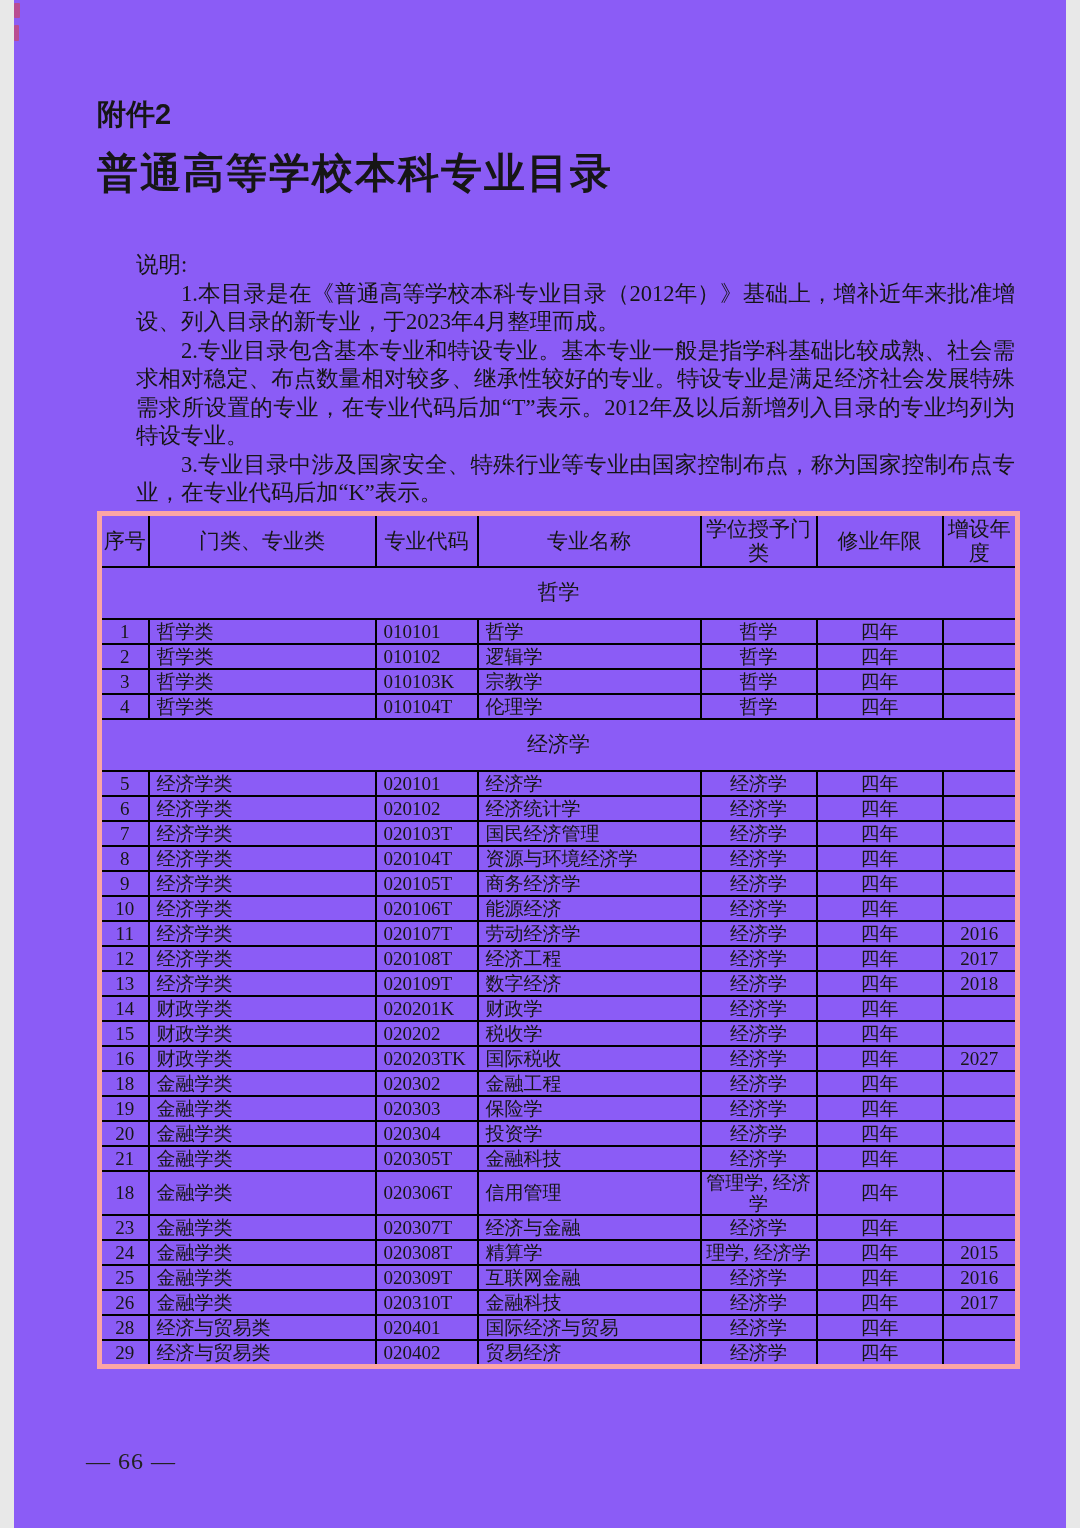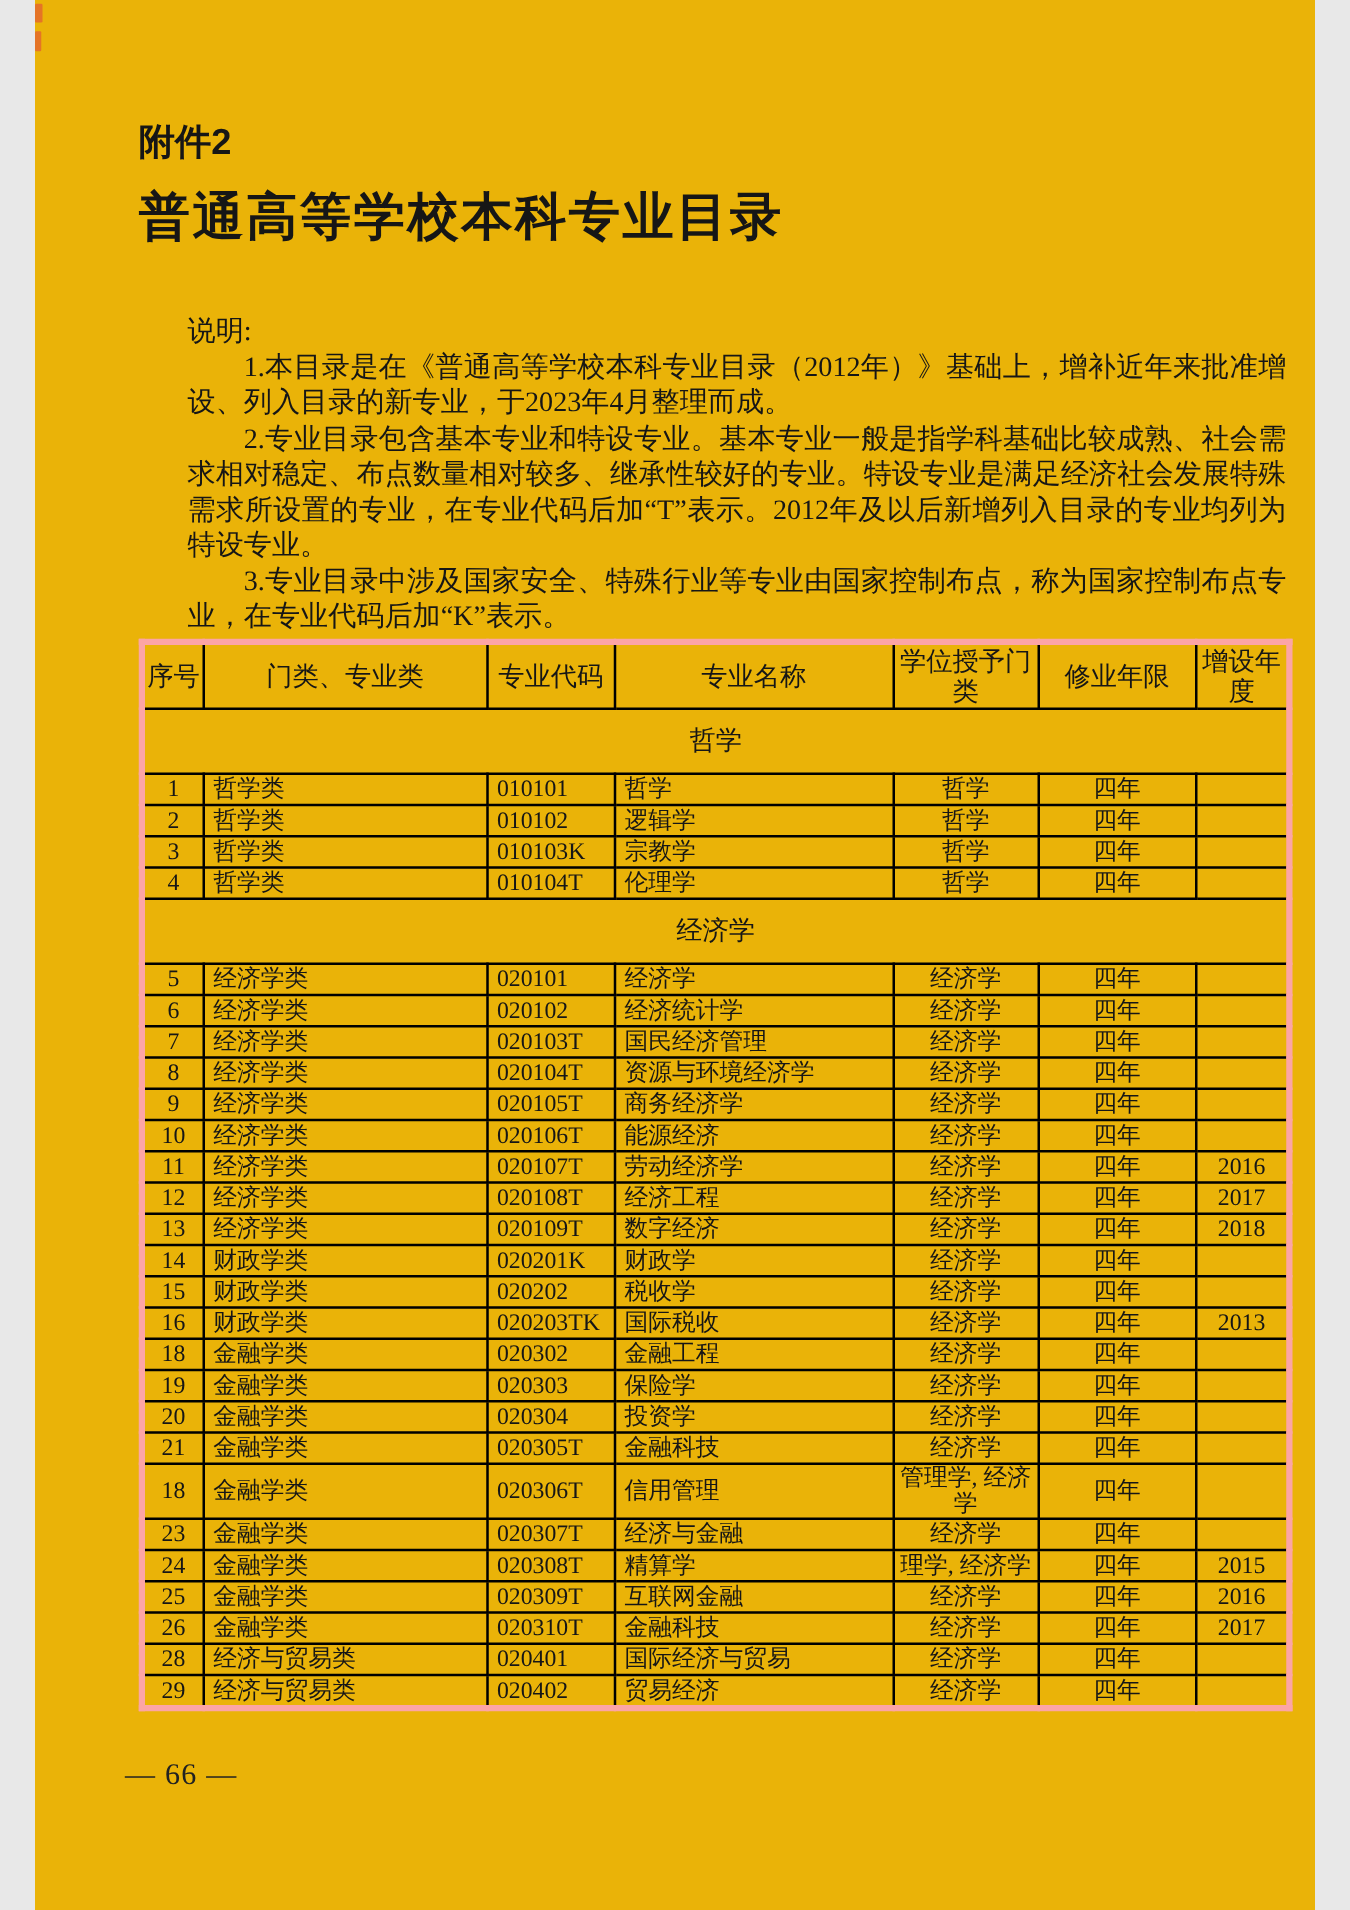--- a/index.html
+++ b/index.html
@@ -1,23 +1,24 @@
 <!DOCTYPE html>
 <html><head>
 <meta charset="utf-8">
 <style>
   html,body { margin:0; padding:0; background:#e8e8e8; }
   .page {
     position:relative;
     width:1024px; height:1528px;
     margin:0 auto;
-    background:#eab308;
+    background:#8b5cf6;
     color:#161616;
     font-family:"Liberation Serif","DejaVu Serif",serif;
     overflow:hidden;
+    padding-left:28px;
   }
   .red-mark { position:absolute; left:0; background:#e04040; opacity:.55; border-radius:1px; }
   .red-mark-1 { top:3px;  width:6px; height:15px; }
   .red-mark-2 { top:25px; width:5px; height:16px; }
 
   .content { position:absolute; left:83px; top:0; width:918px; }
 
   .attachment {
     padding-top:96px;
     font-family:"Liberation Sans","DejaVu Sans",sans-serif;
@@ -59,21 +60,21 @@
   tbody td {
     height:23px;
     font-size:19px; line-height:21px;
     vertical-align:middle;
     text-align:center;
   }
   tbody td.col-category, tbody td.col-code, tbody td.col-name {
     text-align:left; padding-left:7px;
   }
   .page-number {
-    position:absolute; left:72px; top:1407px;
+    position:absolute; left:72px; top:1448px;
     font-size:24px; letter-spacing:1px; color:#222;
   }
 </style>
 </head>
 <body>
 
 <div class="page">
   <div class="red-mark red-mark-1"></div>
   <div class="red-mark red-mark-2"></div>
 
@@ -251,21 +252,21 @@
             <td class="col-years">四年</td>
             <td class="col-added"></td>
           </tr>
           <tr>
             <td class="col-no">16</td>
             <td class="col-category">财政学类</td>
             <td class="col-code">020203TK</td>
             <td class="col-name">国际税收</td>
             <td class="col-degree">经济学</td>
             <td class="col-years">四年</td>
-            <td class="col-added">2013</td>
+            <td class="col-added">2027</td>
           </tr>
           <tr>
             <td class="col-no">18</td>
             <td class="col-category">金融学类</td>
             <td class="col-code">020302</td>
             <td class="col-name">金融工程</td>
             <td class="col-degree">经济学</td>
             <td class="col-years">四年</td>
             <td class="col-added"></td>
           </tr>

